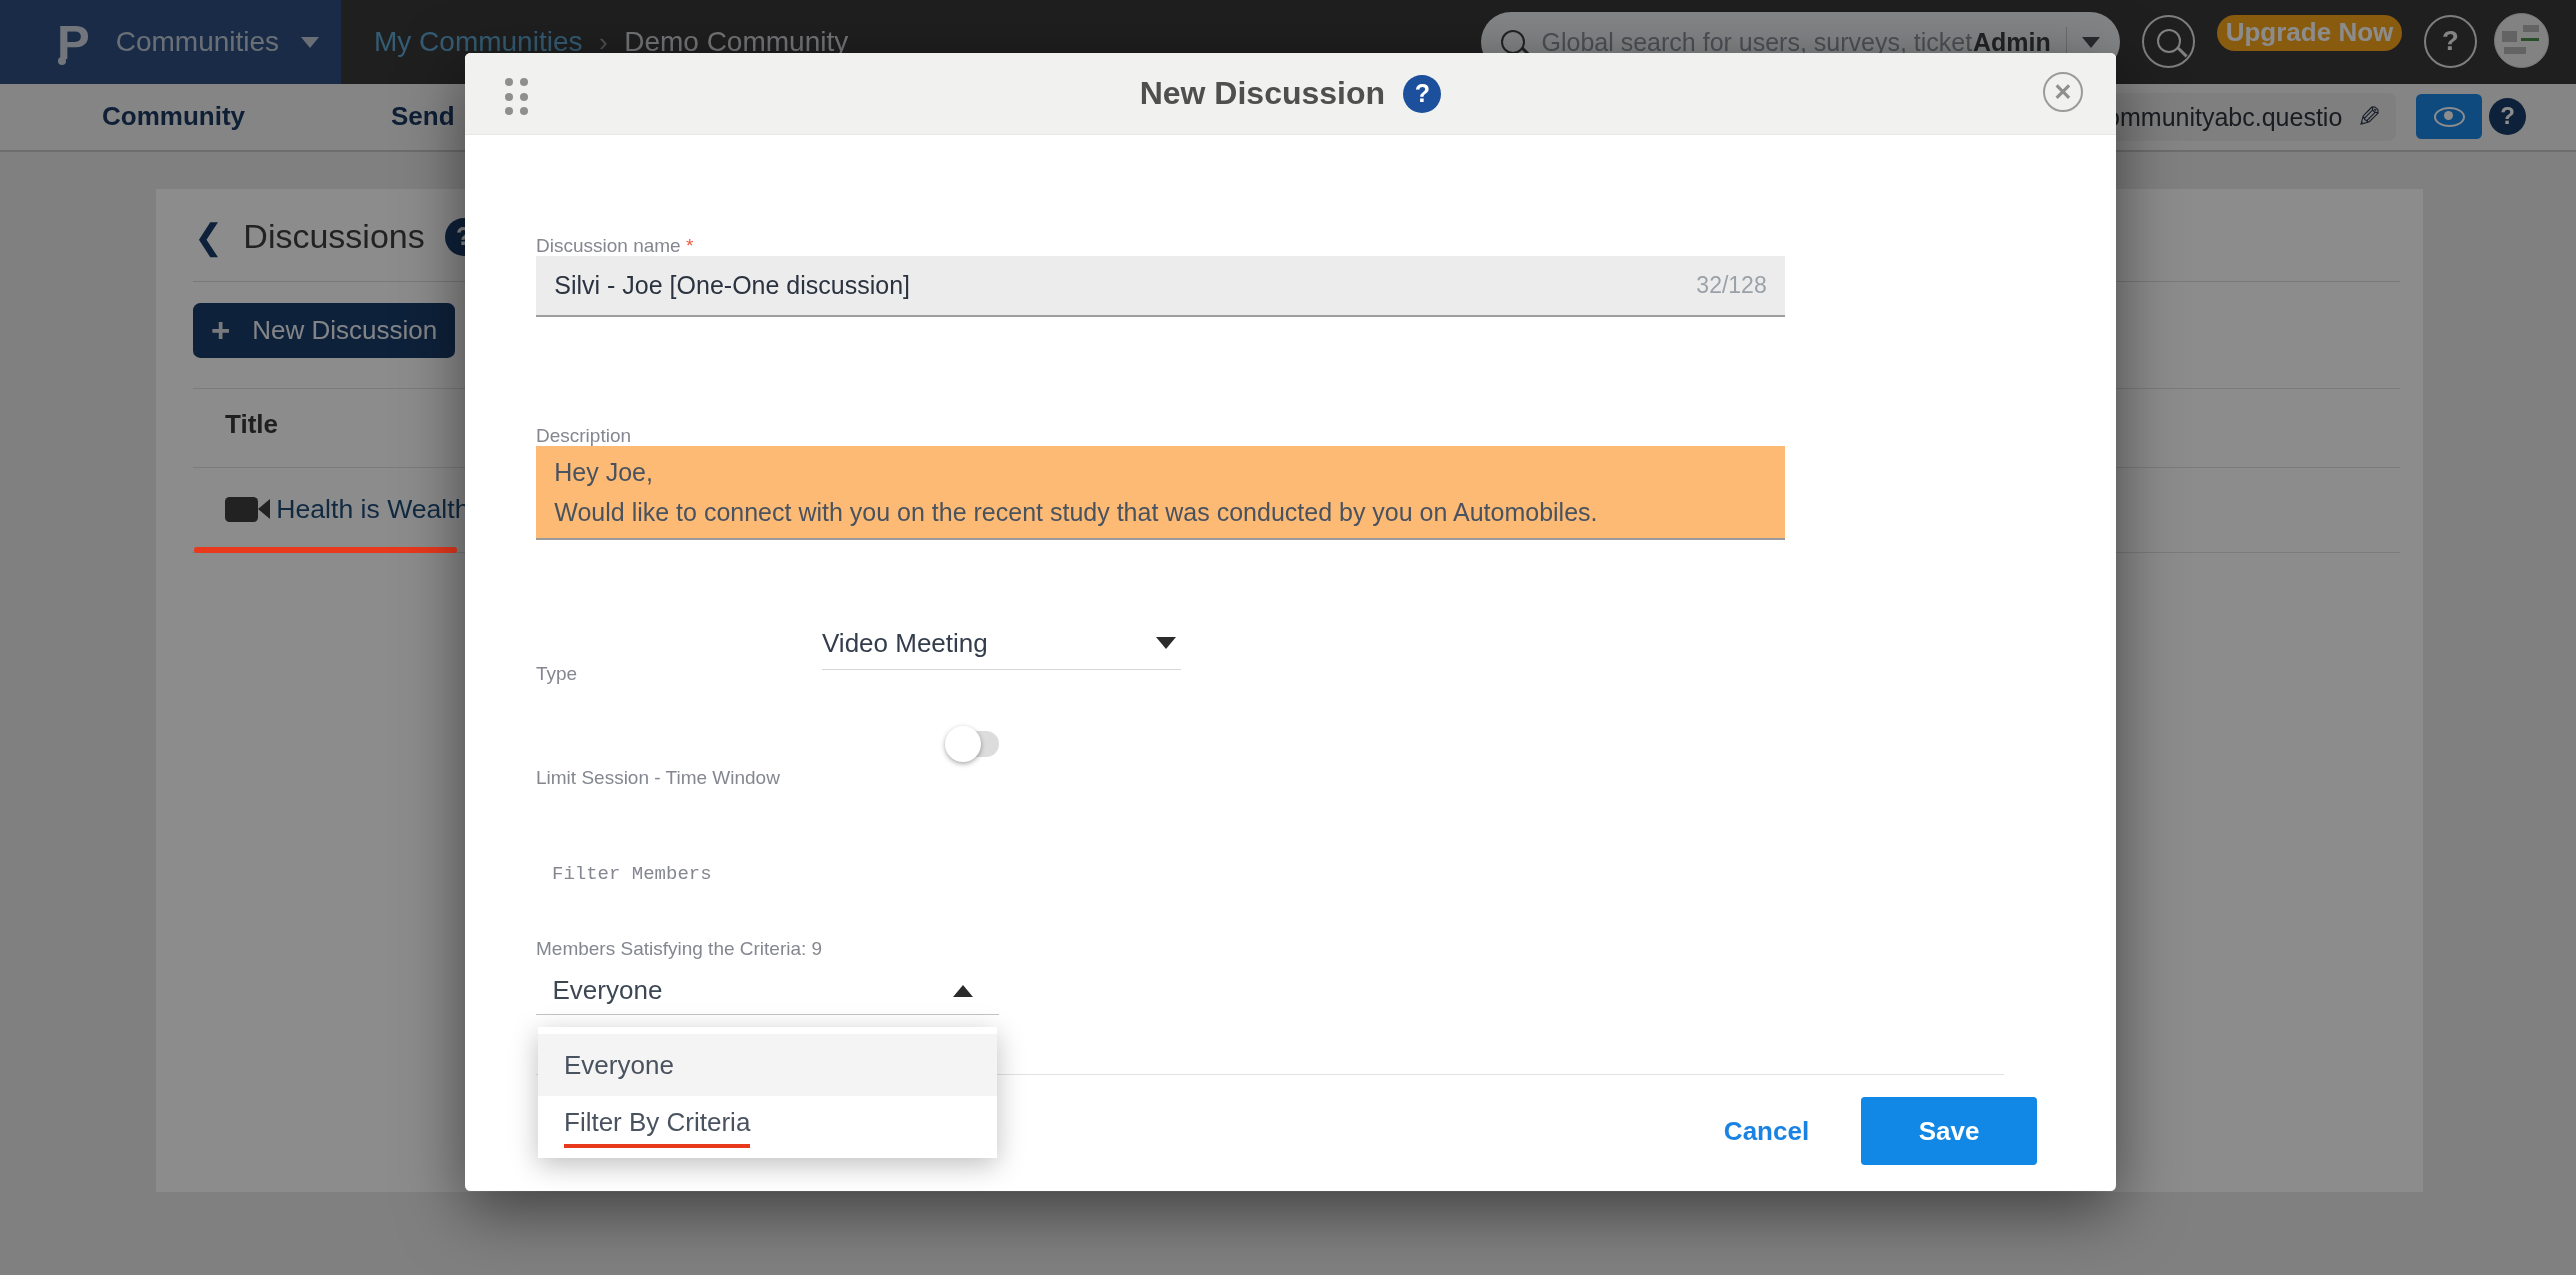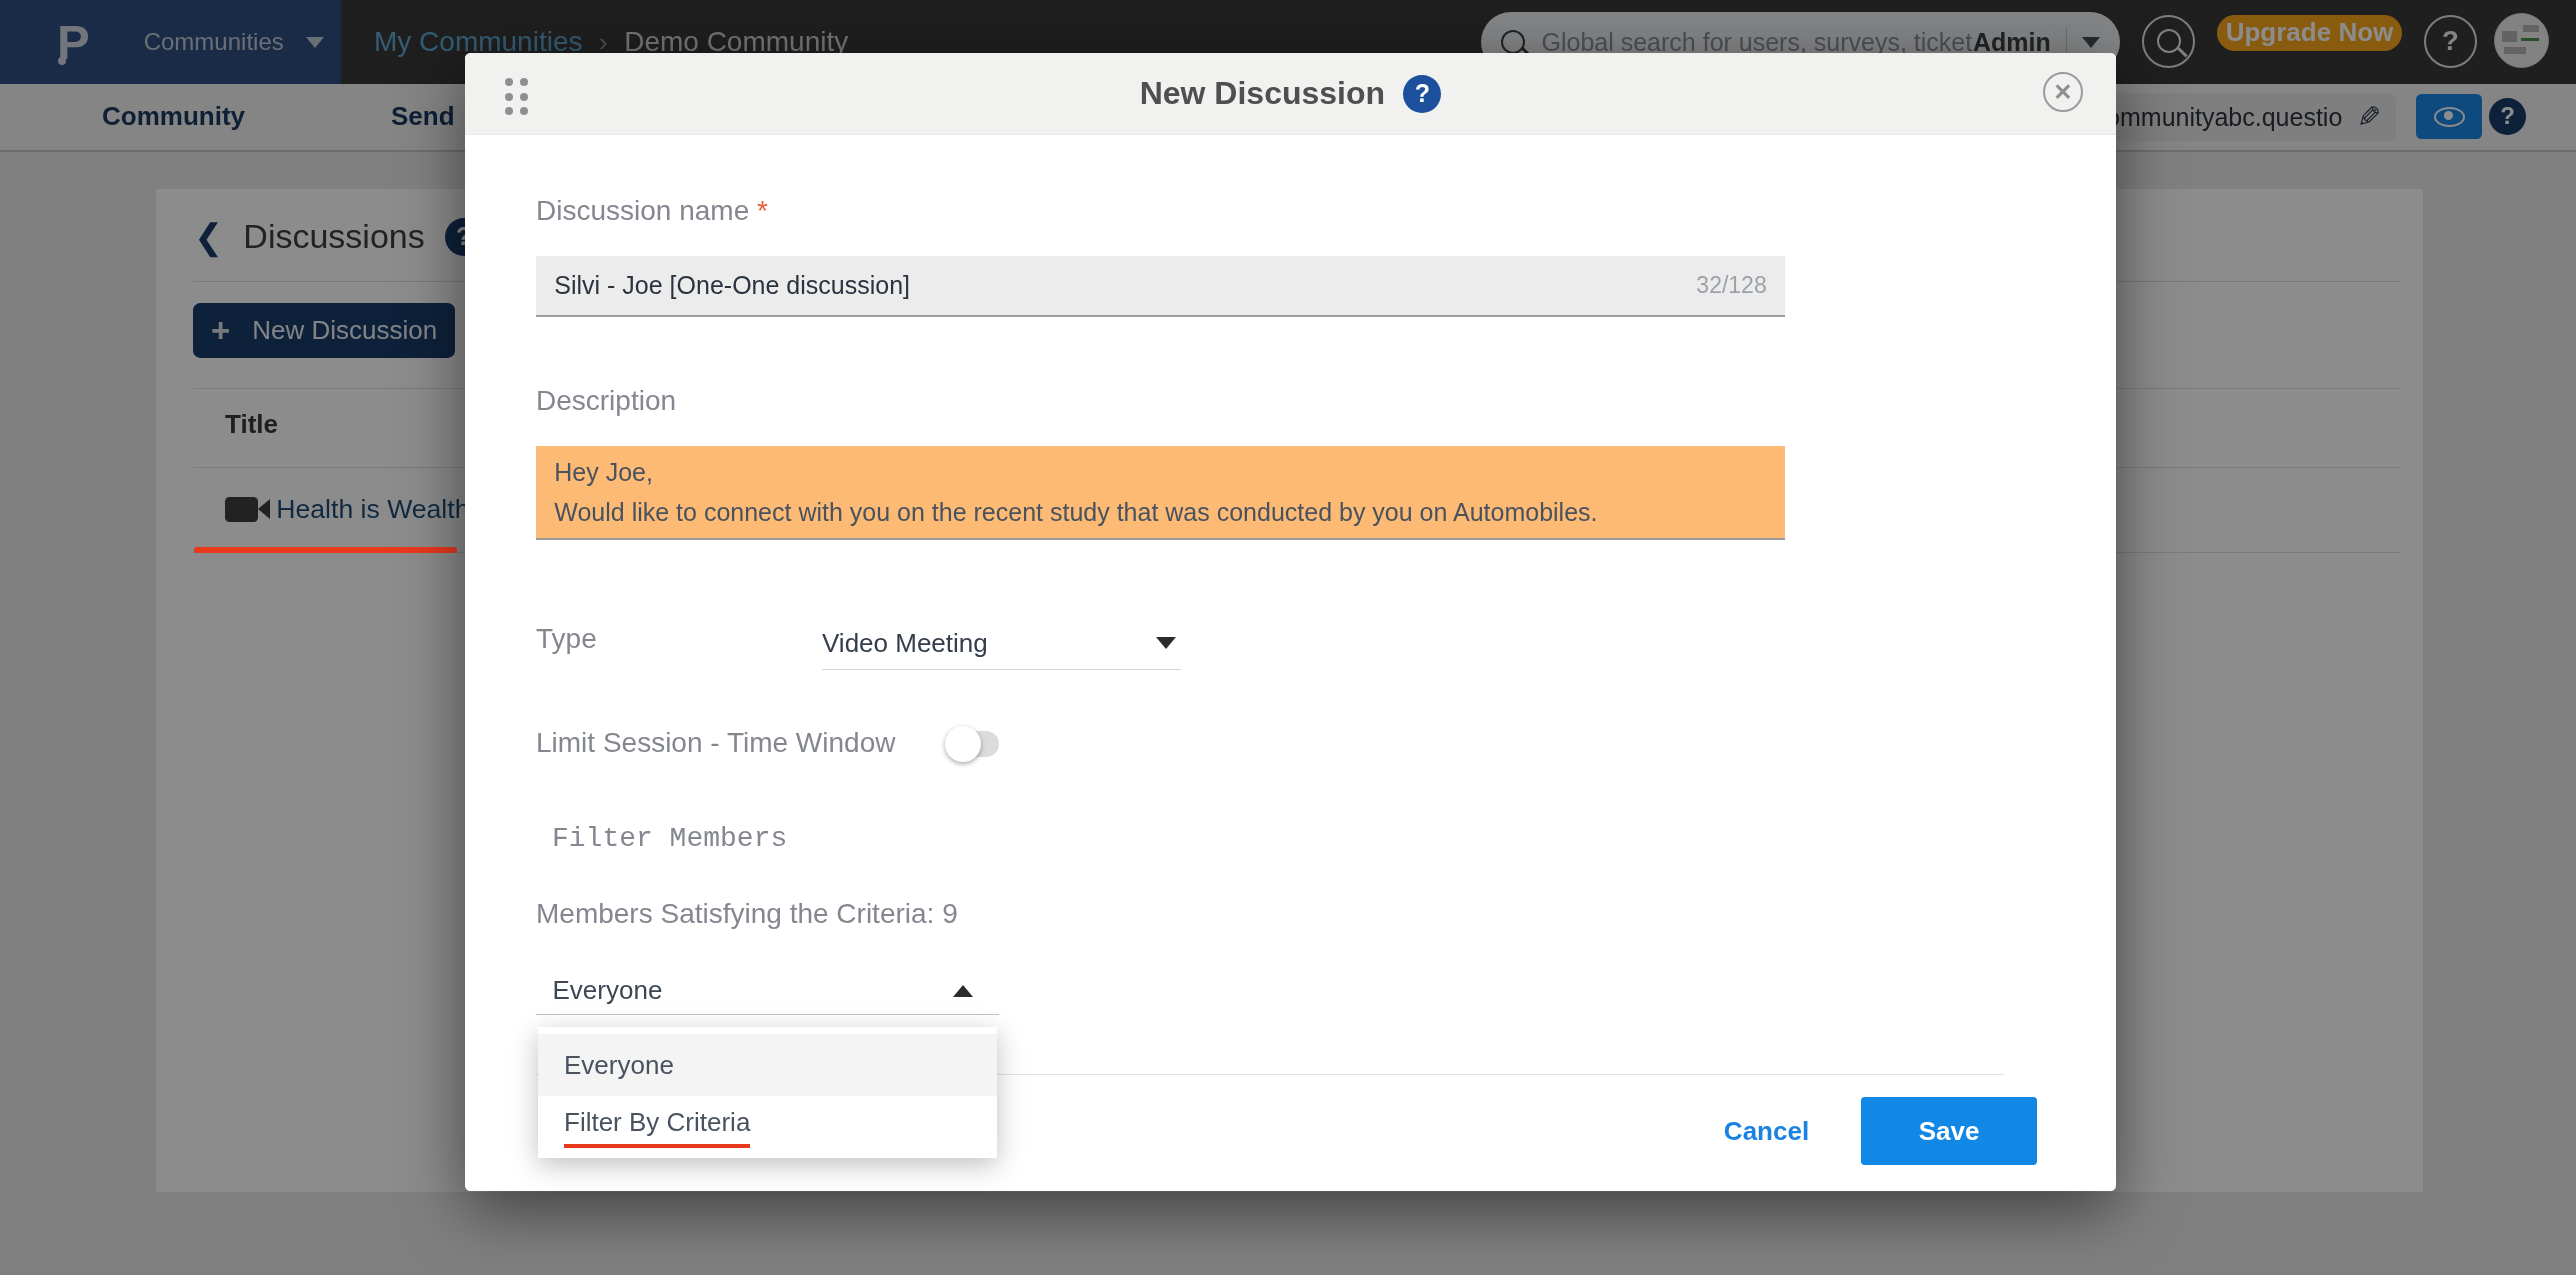--- a/index.html
+++ b/index.html
@@ -6,21 +6,21 @@
   .screen{position:relative;width:2576px;height:1275px;overflow:hidden;background:#e9e9e9;
           font-family:"Liberation Sans","DejaVu Sans",sans-serif;}
   [data-interactable="true"]{cursor:pointer;}
 
   
   .topbar{position:absolute;left:0;top:0;width:2576px;height:84px;background:#3a3a3a;}
   .logo-block{position:absolute;left:0;top:0;width:341px;height:84px;background:#2e4f80;
               display:flex;align-items:center;padding-left:57px;box-sizing:border-box;}
   .logo-p{position:relative;font-size:49px;font-weight:bold;color:#cfd6e2;margin-right:26px;line-height:1;}
   .logo-dot{position:absolute;left:0.9px;bottom:1.8px;width:8.2px;height:8.2px;border-radius:50%;background:#cfd6e2;}
-  .product{font-size:24px;color:#c2cbd8;margin-left:28px;}
+  .product{font-size:28px;color:#c2cbd8;}
   .caret{width:0;height:0;border-left:9.2px solid transparent;border-right:9.2px solid transparent;}
   .caret.down{border-top:11px solid #c2cbd8;margin-left:22px;}
   .caret.down.dark{border-top-color:#4a4f55;margin-left:0;}
   .caret.down.black{border-top:12px solid #2b2b2b;border-left-width:10px;border-right-width:10px;margin:0;}
   .caret.up.black{border-bottom:12px solid #2b2b2b;border-left-width:10px;border-right-width:10px;margin:0;}
 
   .breadcrumb{position:absolute;left:374px;top:0;height:84px;display:flex;align-items:center;gap:16.5px;font-size:28px;}
   .bc-parent{color:#5fa8d3;}
   .bc-sep{color:#8f9499;font-size:26px;}
   .bc-cur{color:#d3d6da;}
@@ -103,21 +103,21 @@
           border-bottom:0.9px solid #e7e7e7;}
   .dots{position:absolute;left:40px;top:25px;display:grid;grid-template-columns:repeat(2,8.2px);grid-auto-rows:8.2px;gap:6.4px;}
   .dot{width:8.2px;height:8.2px;border-radius:50%;background:#8f8f8f;}
   .m-title-wrap{position:absolute;left:0;right:0;top:0;height:81px;display:flex;align-items:center;justify-content:center;gap:18.3px;}
   .m-title{font-size:32px;font-weight:bold;color:#4f4f4f;}
   .m-help{width:38px;height:38px;border-radius:50%;background:#1c4f9c;color:#fff;font-size:25px;font-weight:bold;
           display:flex;align-items:center;justify-content:center;}
   .m-close{position:absolute;left:1578px;top:19px;width:40px;height:40px;border:2.7px solid #9b9b9b;border-radius:50%;
            box-sizing:border-box;color:#8f8f8f;font-size:23px;font-weight:bold;display:flex;align-items:center;justify-content:center;background:transparent;}
 
-  .lbl{position:absolute;font-size:28px;color:#84878f;}
+  .lbl{position:absolute;font-size:19px;color:#84878f;margin-top:40px;}
   .req{color:#ef5b3f;}
   .lbl-name{left:71px;top:142px;}
   .input-name{position:absolute;left:71px;top:203px;width:1249px;height:61px;background:#ececec;
               border-bottom:2.7px solid #9e9e9e;box-sizing:border-box;display:flex;align-items:center;padding:0 18.3px;gap:28px;}
   .input-name .val{flex:1;font-size:25px;color:#2b3340;}
   .counter{font-size:23px;color:#9ba1a8;}
   .lbl-desc{left:71px;top:332px;}
   .input-desc{position:absolute;left:71px;top:393px;width:1249px;height:94px;background:#fdba74;
               border-bottom:2.7px solid #9a9a9a;box-sizing:border-box;padding:5.5px 18.3px;
               font-size:25px;line-height:40px;color:#49525f;white-space:pre-line;}

